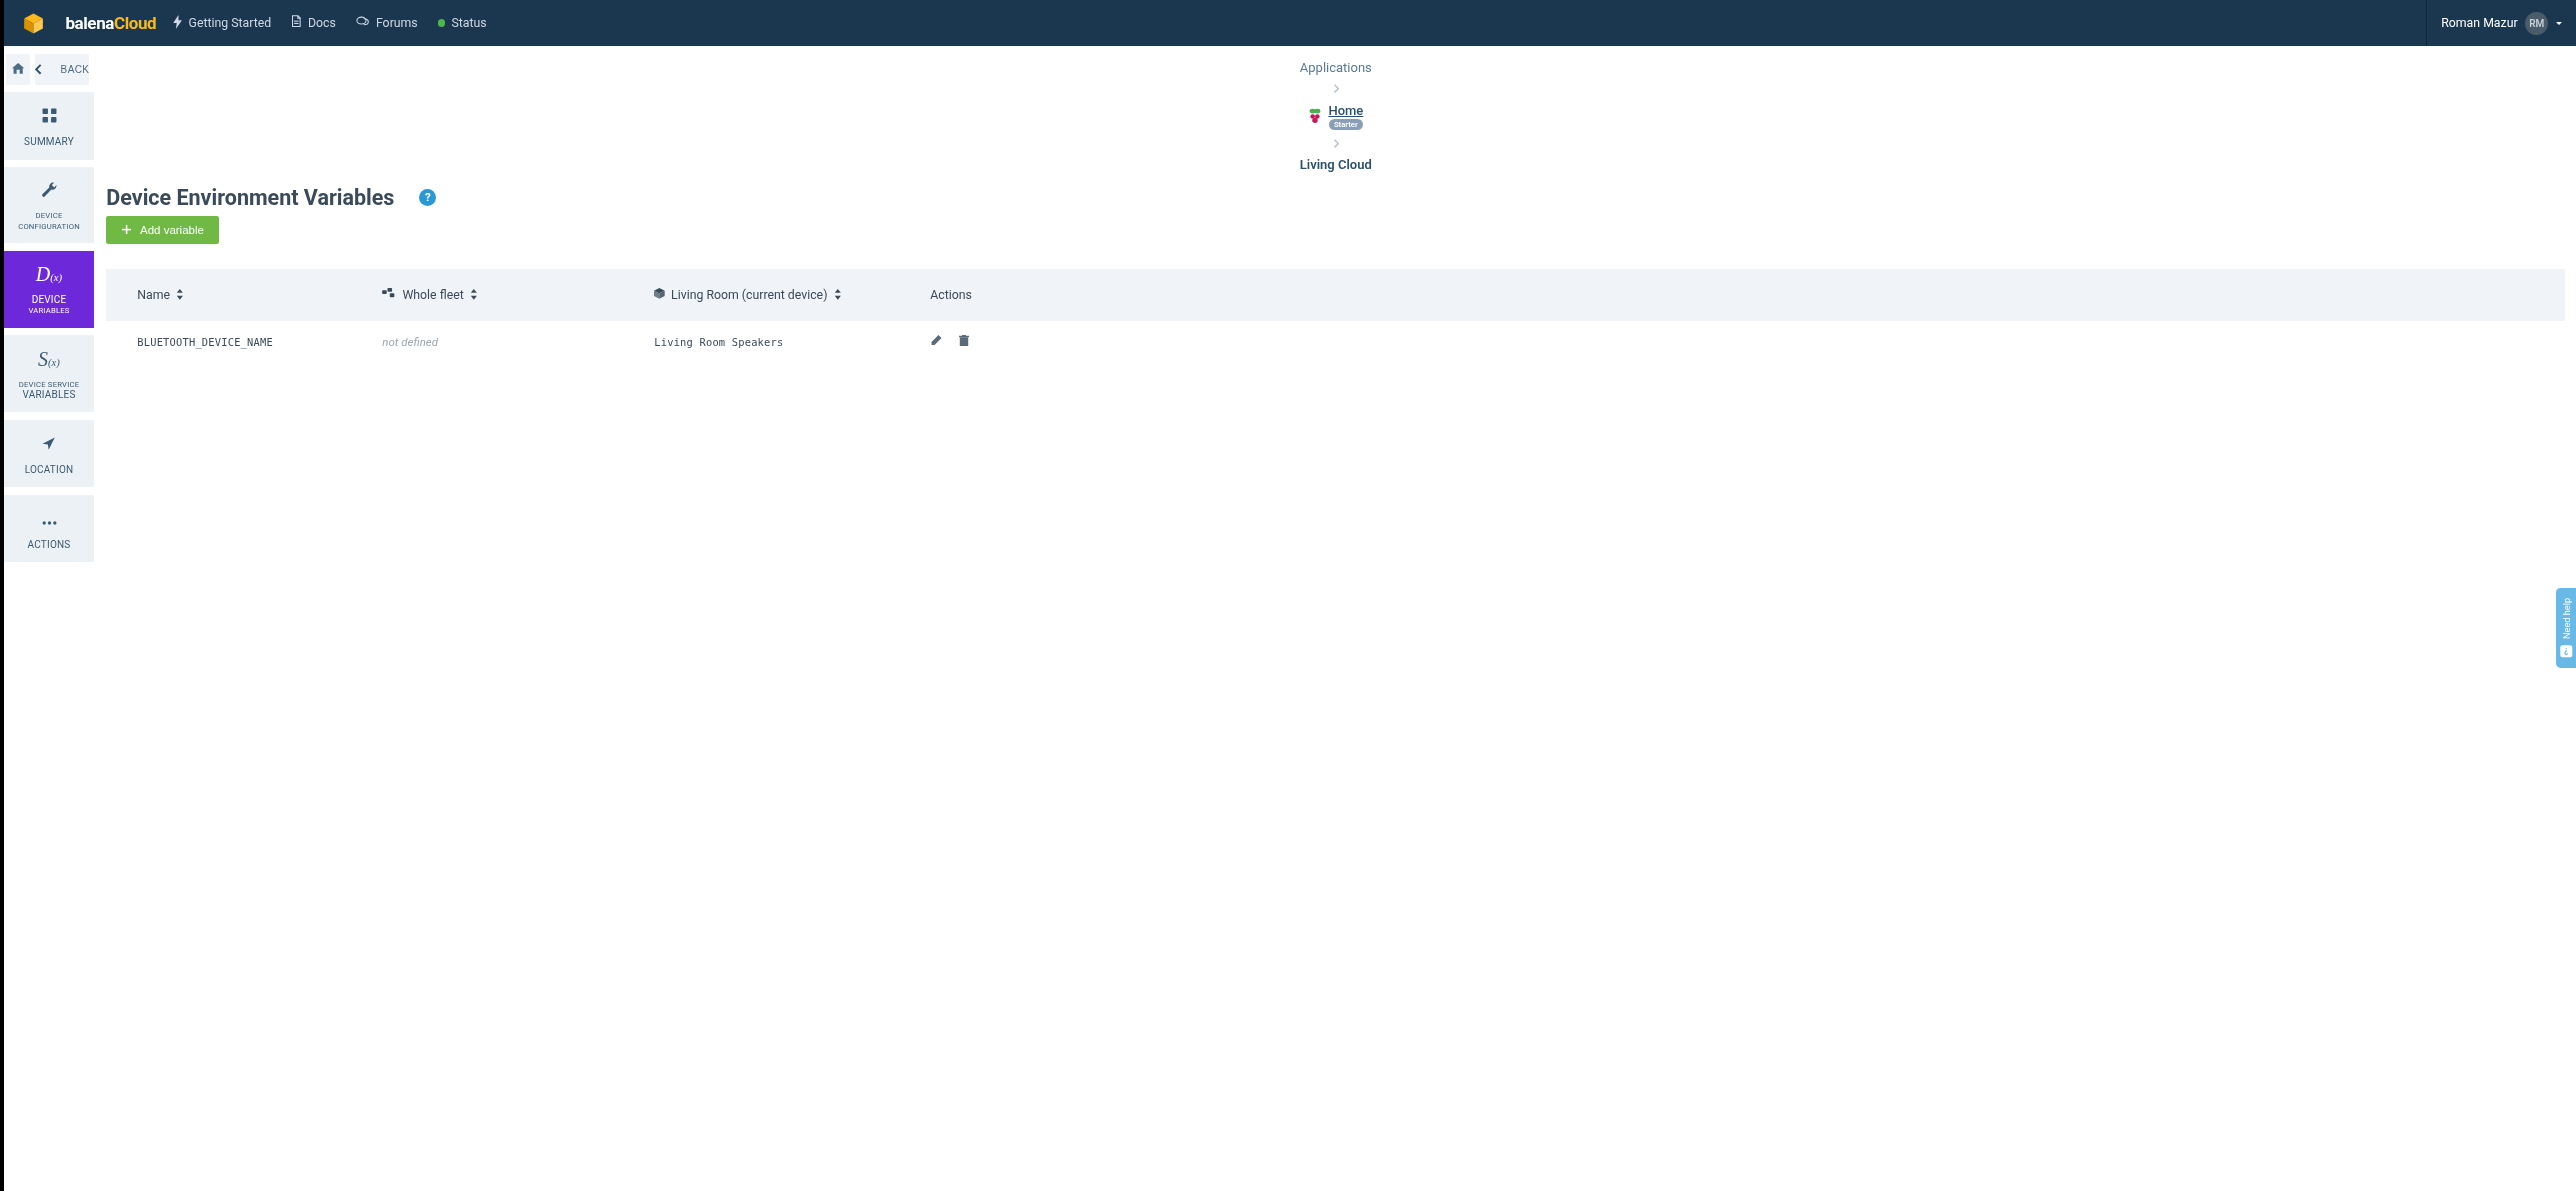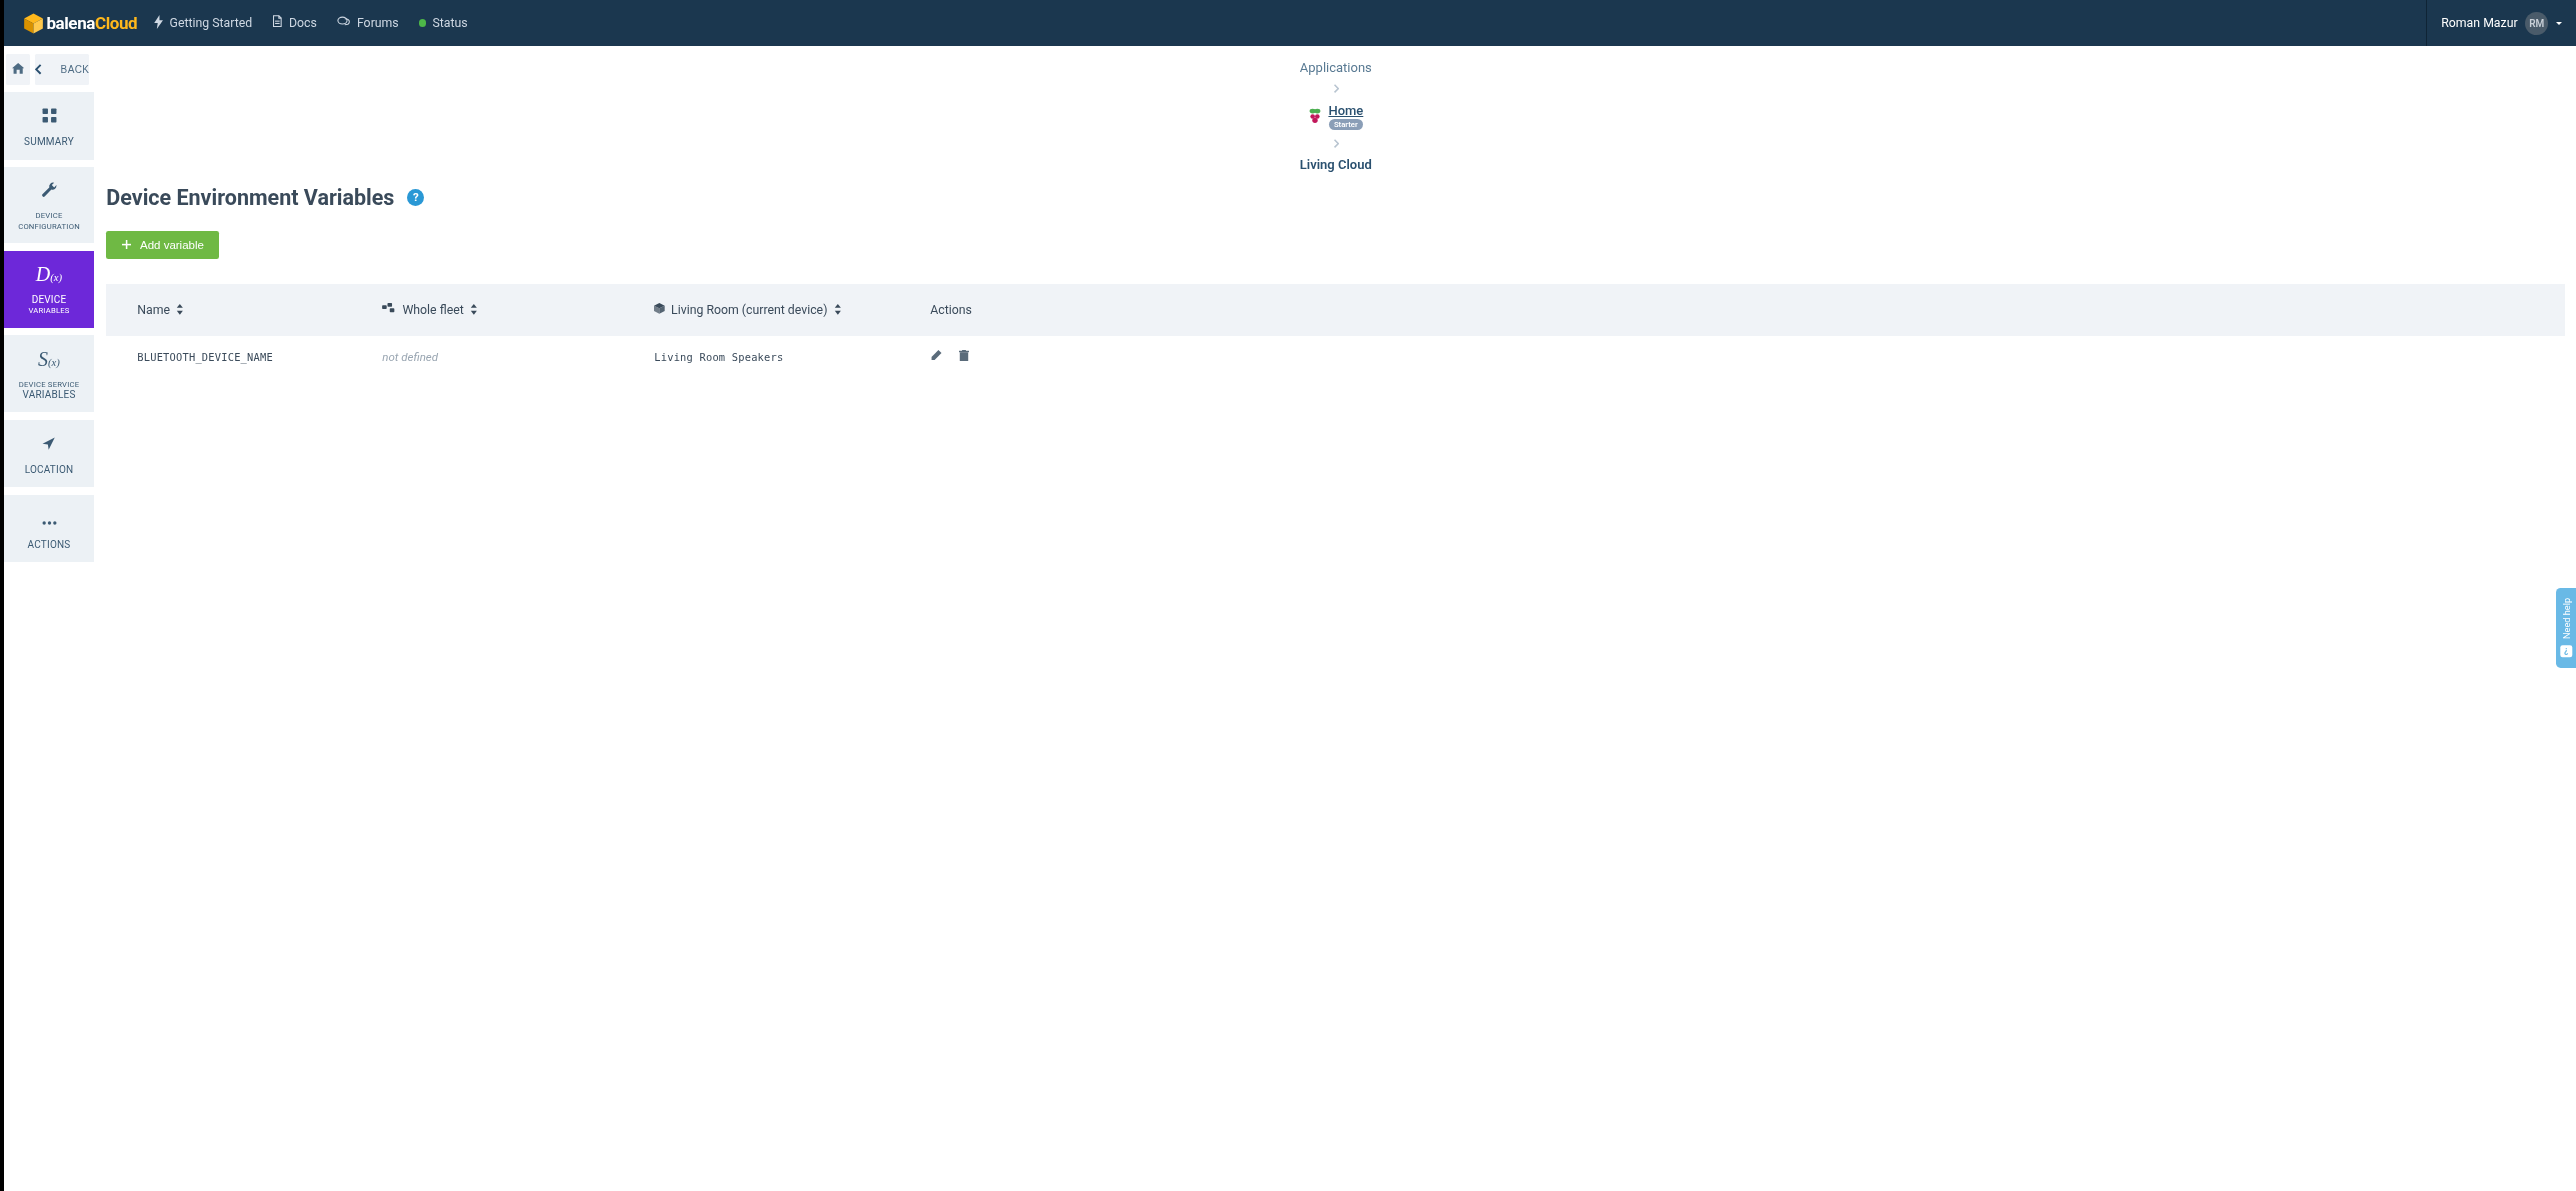--- a/index.html
+++ b/index.html
@@ -17,21 +17,21 @@
       display: flex;
       align-items: center;
       padding: 0 14px 0 18.4px;
       color: #ebeff4;
       font-size: 12.3px;
       border-left: 4.6px solid #000;
     }
     .logo {
       display: flex;
       align-items: center;
-      gap: 1px;
+      gap: 20px;
       margin-right: 17px;
     }
     .logo-icon svg { display:block; }
     .logo-text { font-size: 17px; font-weight: 700; letter-spacing: -0.4px; color:#fff;}
     .logo-text .cloud { color: #ffb81c; }
     .nav-links { display: flex; align-items: center; gap: 20px; }
     .nav-link { display: flex; align-items: center; gap: 6.1px; color: #cfd8e3; cursor:pointer; }
     .status-dot { width:7.7px; height:7.7px; border-radius:50%; background:#4db748; display:inline-block; }
     .nav-spacer { flex: 1; }
     .nav-divider { width:0.8px; height:46px; background:#0f2435; margin: 0 14px; }
@@ -73,21 +73,21 @@
     .crumb .rpi-icon svg { display:block; }
     .crumb-home-wrap { display:flex; flex-direction:column; align-items:flex-start; position:relative;}
     .crumb-home { color:#2a506f; text-decoration: underline; font-weight:500; cursor:pointer;}
     .starter-badge {
       background:#8a9eb7; color:#fff; font-size:7.7px; padding:0.8px 5.4px; border-radius:6.1px; font-weight:600;
       margin-top:1.5px; align-self:center;
     }
     .crumb-sep svg { display:block; }
     .crumb-current { color:#2a506f; font-weight:600; }
 
-    .page-title-row { display:flex; align-items:center; gap:13px; margin-bottom:21px;}
+    .page-title-row { display:flex; align-items:center; gap:25px; margin-bottom:6px;}
     .page-title { font-size:21.5px; font-weight:700; color:#3a4a5a; }
     .help-icon { width:17px; height:17px; border-radius:50%; background:#2a98d5; color:#fff; display:flex; align-items:center; justify-content:center; font-weight:700; font-size:11.5px; cursor:pointer;}
 
     .add-btn {
       background:#6fb944; color:#fff; border:none; padding:8.4px 15.3px; font-size:11.5px; border-radius:2.3px;
       display:flex; align-items:center; gap:9.2px; cursor:pointer; font-weight:500;
     }
 
     
     .table { margin-top:24.5px; width:100%; }

